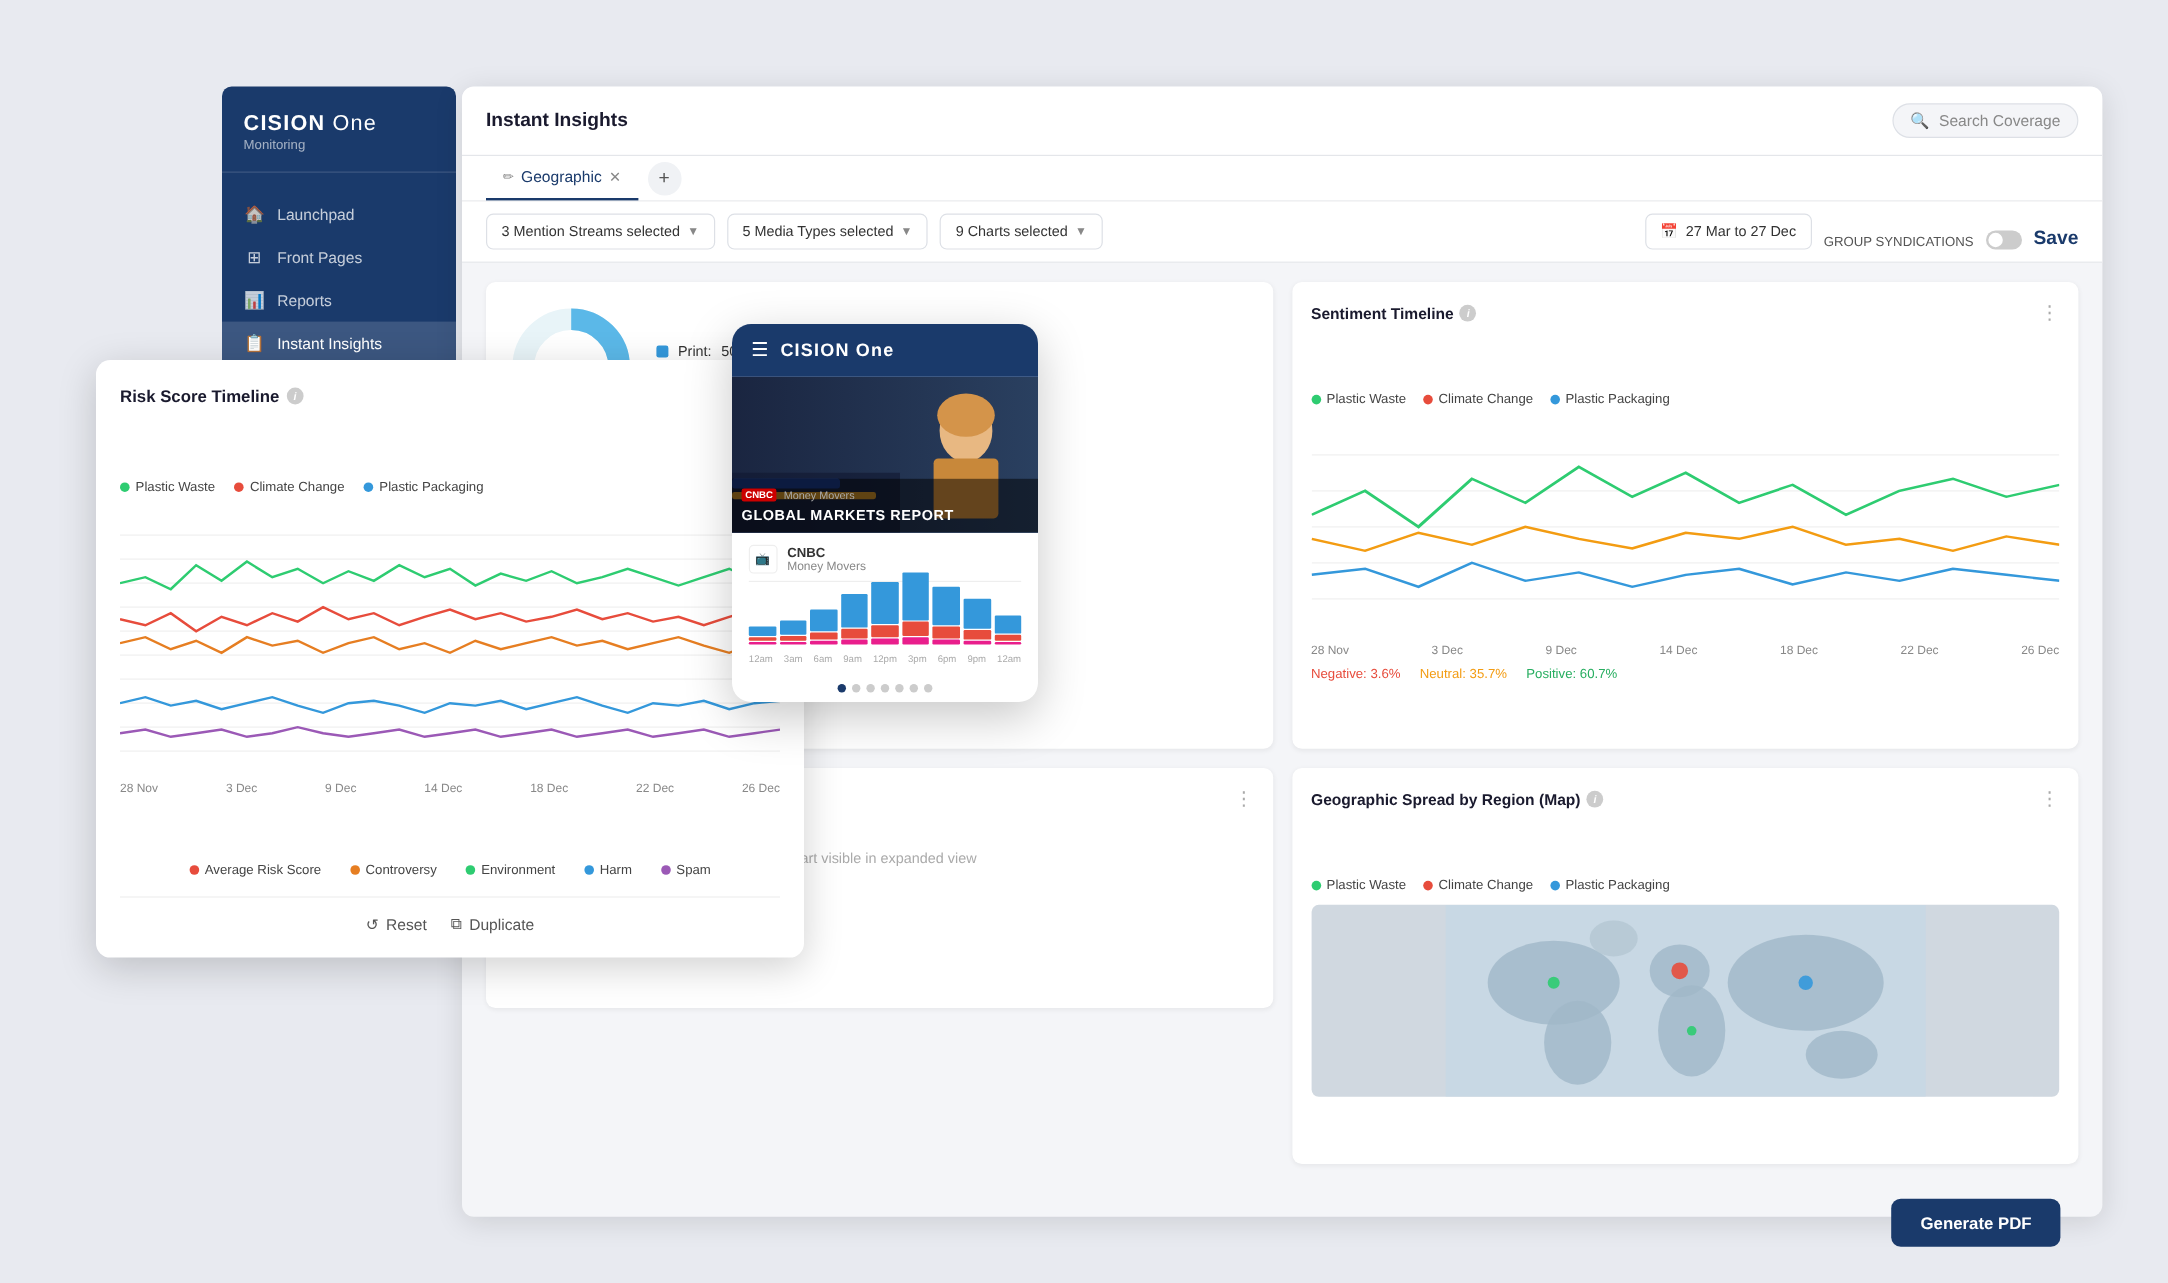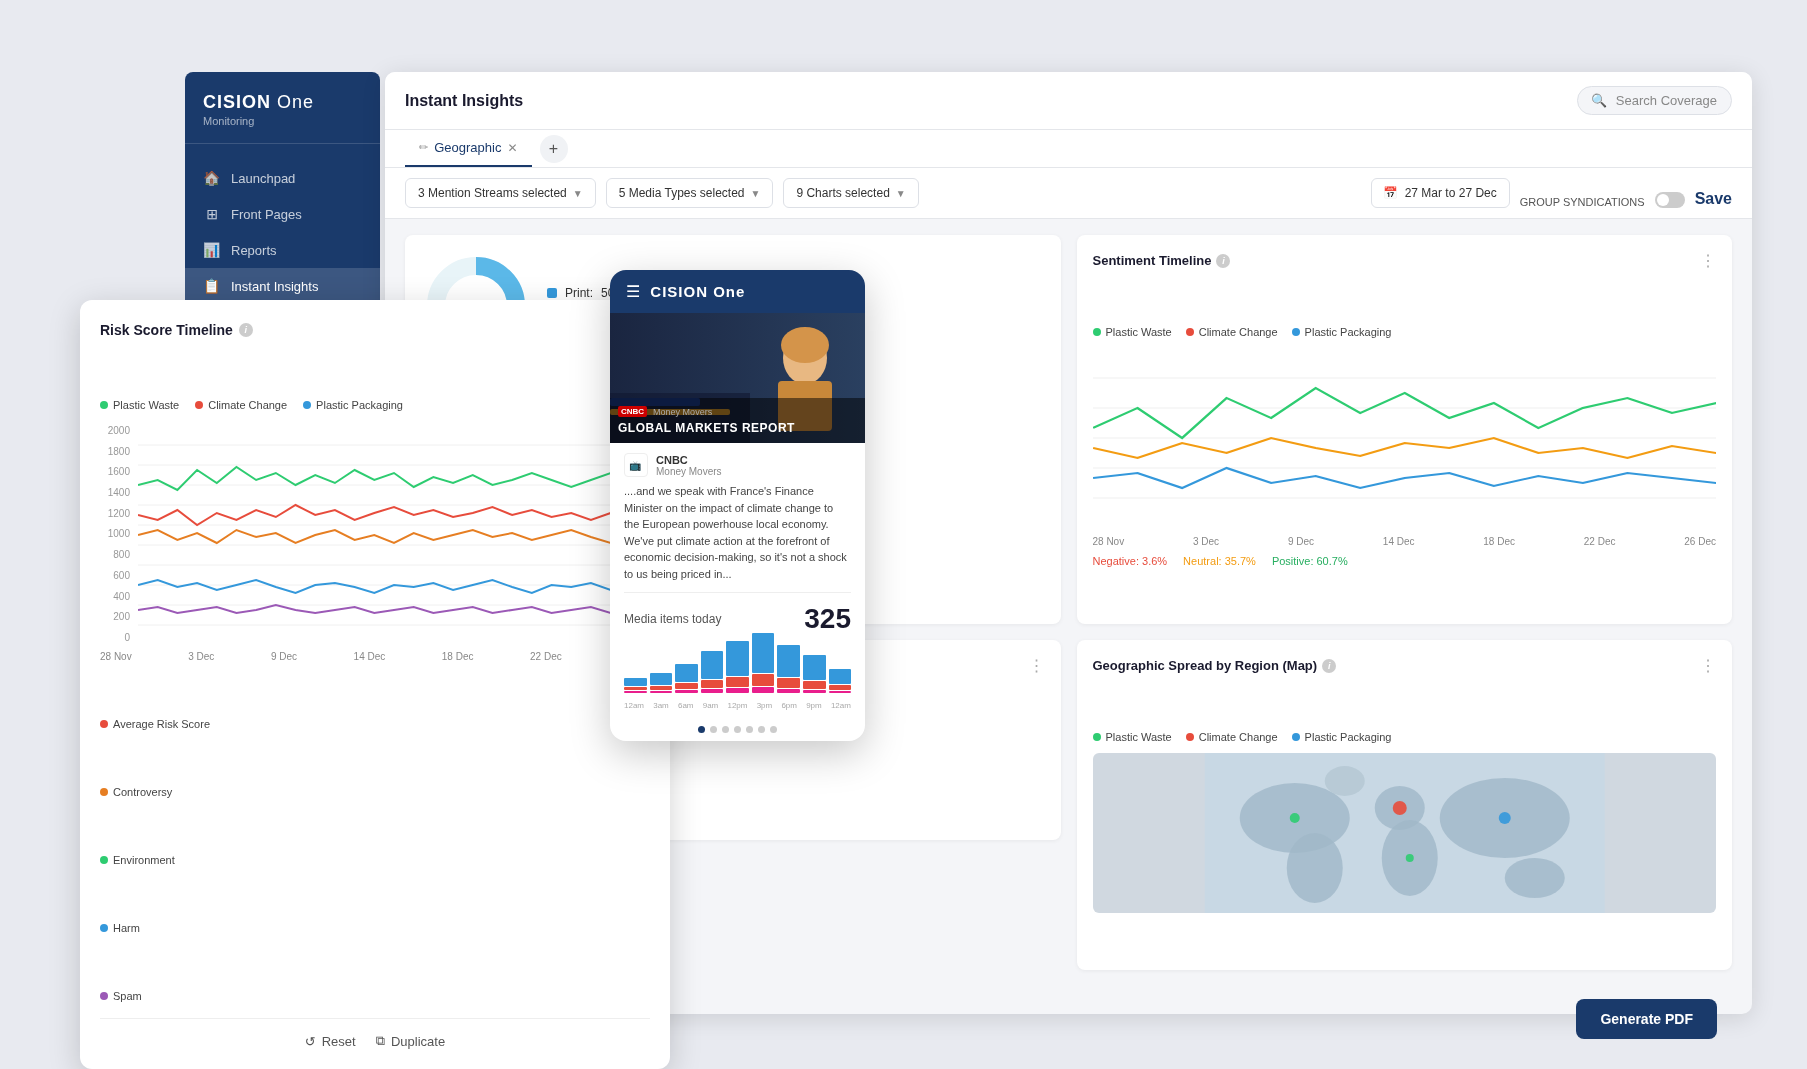--- a/index.html
+++ b/index.html
@@ -351,25 +351,24 @@
     }
     .risk-date-labels {
       display: flex;
       justify-content: space-between;
       font-size: 10px;
       color: #888;
       margin-top: 6px;
     }
     .risk-bottom-legend {
       display: flex;
-      gap: 12px;
+      gap: 24px;
       margin-top: 12px;
       flex-wrap: wrap;
       justify-content: center;
-      flex-direction: column;
     }
     .risk-bottom-actions {
       display: flex;
       gap: 20px;
       justify-content: center;
       margin-top: 16px;
       border-top: 1px solid #eee;
       padding-top: 14px;
     }
     .action-btn {
@@ -774,33 +773,20 @@
       <div class="legend-dot" style="background:#e74c3c;"></div>
       <span>Climate Change</span>
     </div>
     <div class="legend-item">
       <div class="legend-dot" style="background:#3498db;"></div>
       <span>Plastic Packaging</span>
     </div>
   </div>
 
   <div class="chart-y-area">
-    <div class="y-axis-labels">
-      <span>2000</span>
-      <span>1800</span>
-      <span>1600</span>
-      <span>1400</span>
-      <span>1200</span>
-      <span>1000</span>
-      <span>800</span>
-      <span>600</span>
-      <span>400</span>
-      <span>200</span>
-      <span>0</span>
-    </div>
     <div class="chart-canvas">
       <svg width="100%" height="220" viewBox="0 0 520 220" preserveAspectRatio="none">
 
         <line x1="0" y1="20" x2="520" y2="20" stroke="#f0f0f0" stroke-width="1"></line>
         <line x1="0" y1="40" x2="520" y2="40" stroke="#f0f0f0" stroke-width="1"></line>
         <line x1="0" y1="60" x2="520" y2="60" stroke="#f0f0f0" stroke-width="1"></line>
         <line x1="0" y1="80" x2="520" y2="80" stroke="#f0f0f0" stroke-width="1"></line>
         <line x1="0" y1="100" x2="520" y2="100" stroke="#f0f0f0" stroke-width="1"></line>
         <line x1="0" y1="120" x2="520" y2="120" stroke="#f0f0f0" stroke-width="1"></line>
         <line x1="0" y1="140" x2="520" y2="140" stroke="#f0f0f0" stroke-width="1"></line>
@@ -907,28 +893,23 @@
   </div>
 
   <div class="mobile-source">
     <div class="source-icon">📺</div>
     <div>
       <div class="source-info">CNBC</div>
       <div class="source-sub">Money Movers</div>
     </div>
   </div>
 
-  <div class="mobile-text">....and we speak with France's Finance Minister on the impact of climate change to the European powerhouse local economy. We've put climate action at the forefront of economic decision-making, so it's not a shock to us being priced in...</div>
 
   <hr class="mobile-divider">
 
-  <div class="media-items-header">
-    <span class="media-items-label">Media items today</span>
-    <span class="media-items-count">325</span>
-  </div>
 
   <div class="mini-bar-chart">
 
     <div class="mini-bar-group">
       <div class="mini-bar" style="height:8px; background:#3498db;"></div>
       <div class="mini-bar" style="height:3px; background:#e74c3c;"></div>
       <div class="mini-bar" style="height:2px; background:#e91e8c;"></div>
     </div>
     <div class="mini-bar-group">
       <div class="mini-bar" style="height:12px; background:#3498db;"></div>

